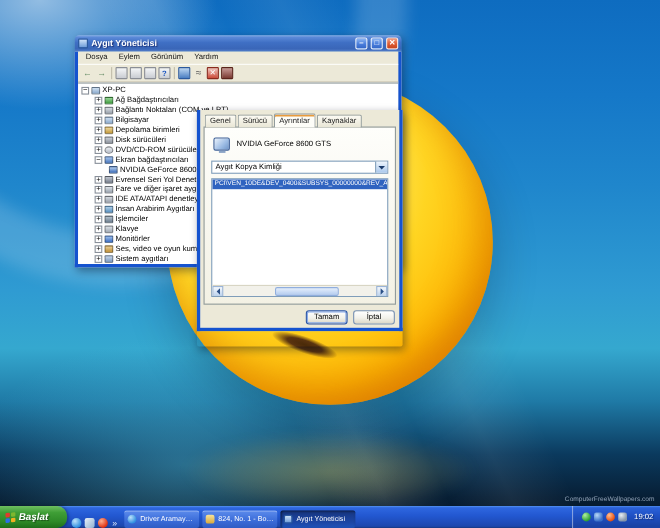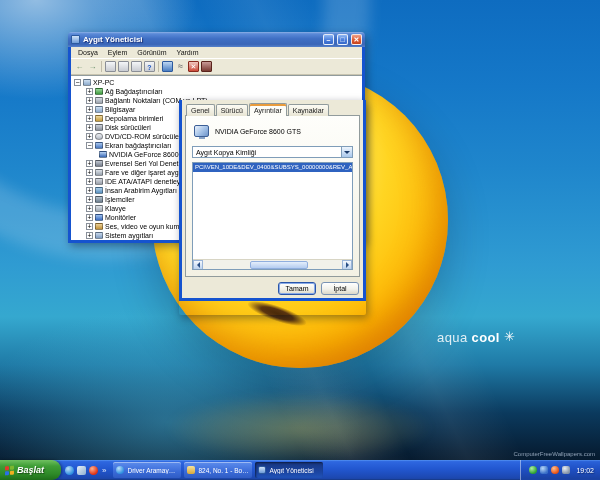--- a/index.html
+++ b/index.html
@@ -116,21 +116,21 @@
   .sc-btn.right { margin-left:auto; }
   .sc-btn.right::after { content:""; border-top:3px solid transparent; border-bottom:3px solid transparent; border-left:3px solid #2a4f86; }
   .sc-thumb { position:absolute; left:36%; top:1px; width:58px; height:8px; border-radius:2px;
     background:linear-gradient(180deg,#e4eefb,#b4ccf0); border:1px solid #90aede; }
   .btn-row { display:flex; justify-content:flex-end; gap:5px; padding:5px 1px 0 0; }
   .xp-btn { min-width:38px; height:13px; font-size:7px; color:#000; text-align:center; line-height:12px;
     border:1px solid #7a93b4; border-radius:3px; background:linear-gradient(180deg,#ffffff,#f2f1ea 55%,#dcd8c8); }
   .xp-btn.default { border-color:#2a55a8; box-shadow:0 0 0 1px #88aae8 inset; }
 
   
-  #taskbar { position:absolute; left:0; bottom:0; width:600px; height:20px; z-index:50; display:flex; align-items:center;
+  #taskbar { position:absolute; left:0; bottom:0; width:600px; height:20px; z-index:50; display:flex; align-items:flex-end;
     background:linear-gradient(180deg,#5593f2 0%,#2e67e0 8%,#2257d0 45%,#1c47ae 92%,#16377e 100%); }
   .start-btn { height:20px; width:61px; display:flex; align-items:center; gap:3px; padding:0 8px 0 5px;
     border-radius:0 9px 9px 0; background:linear-gradient(180deg,#6fc060 0%,#3f9e36 30%,#2e8a28 70%,#1e6e1a 100%);
     box-shadow:1px 0 3px rgba(0,0,0,.4); }
   .start-flag { width:9px; height:9px; display:grid; grid-template-columns:4px 4px; grid-template-rows:4px 4px; gap:1px;
     transform:skewY(-6deg); }
   .start-flag span { border-radius:1px; }
   .fl-r{background:#e23a2e;} .fl-g{background:#7db72f;} .fl-b{background:#2a6fe8;} .fl-y{background:#f0b020;}
   .start-label { color:#fff; font-style:italic; font-weight:bold; font-size:9px; text-shadow:1px 1px 1px rgba(0,0,0,.45); }
   .quick { display:flex; align-items:center; gap:3px; padding:0 4px; }
@@ -158,25 +158,20 @@
   .clock { color:#fff; font-size:7px; margin-left:3px; text-shadow:1px 1px 1px rgba(0,0,0,.4); }
 </style>
 </head>
 <body>
 
 <div id="desktop">
   <div class="arc"></div>
   <div class="smiley"></div>
   <div class="smile"></div>
   <div class="reflection"></div>
-  <div class="brand">
-    <span class="lt">aqua</span>
-    <span class="bd">cool</span>
-    <span class="star">✳</span>
-  </div>
   <div class="watermark">ComputerFreeWallpapers.com</div>
 
   <div class="xp-win" id="dm-window">
     <div class="titlebar inactive">
       <span class="app-icon"></span>
       <span class="title-text">Aygıt Yöneticisi</span>
       <span class="tb-btn">–</span>
       <span class="tb-btn">□</span>
       <span class="tb-btn tb-close">✕</span>
     </div>

